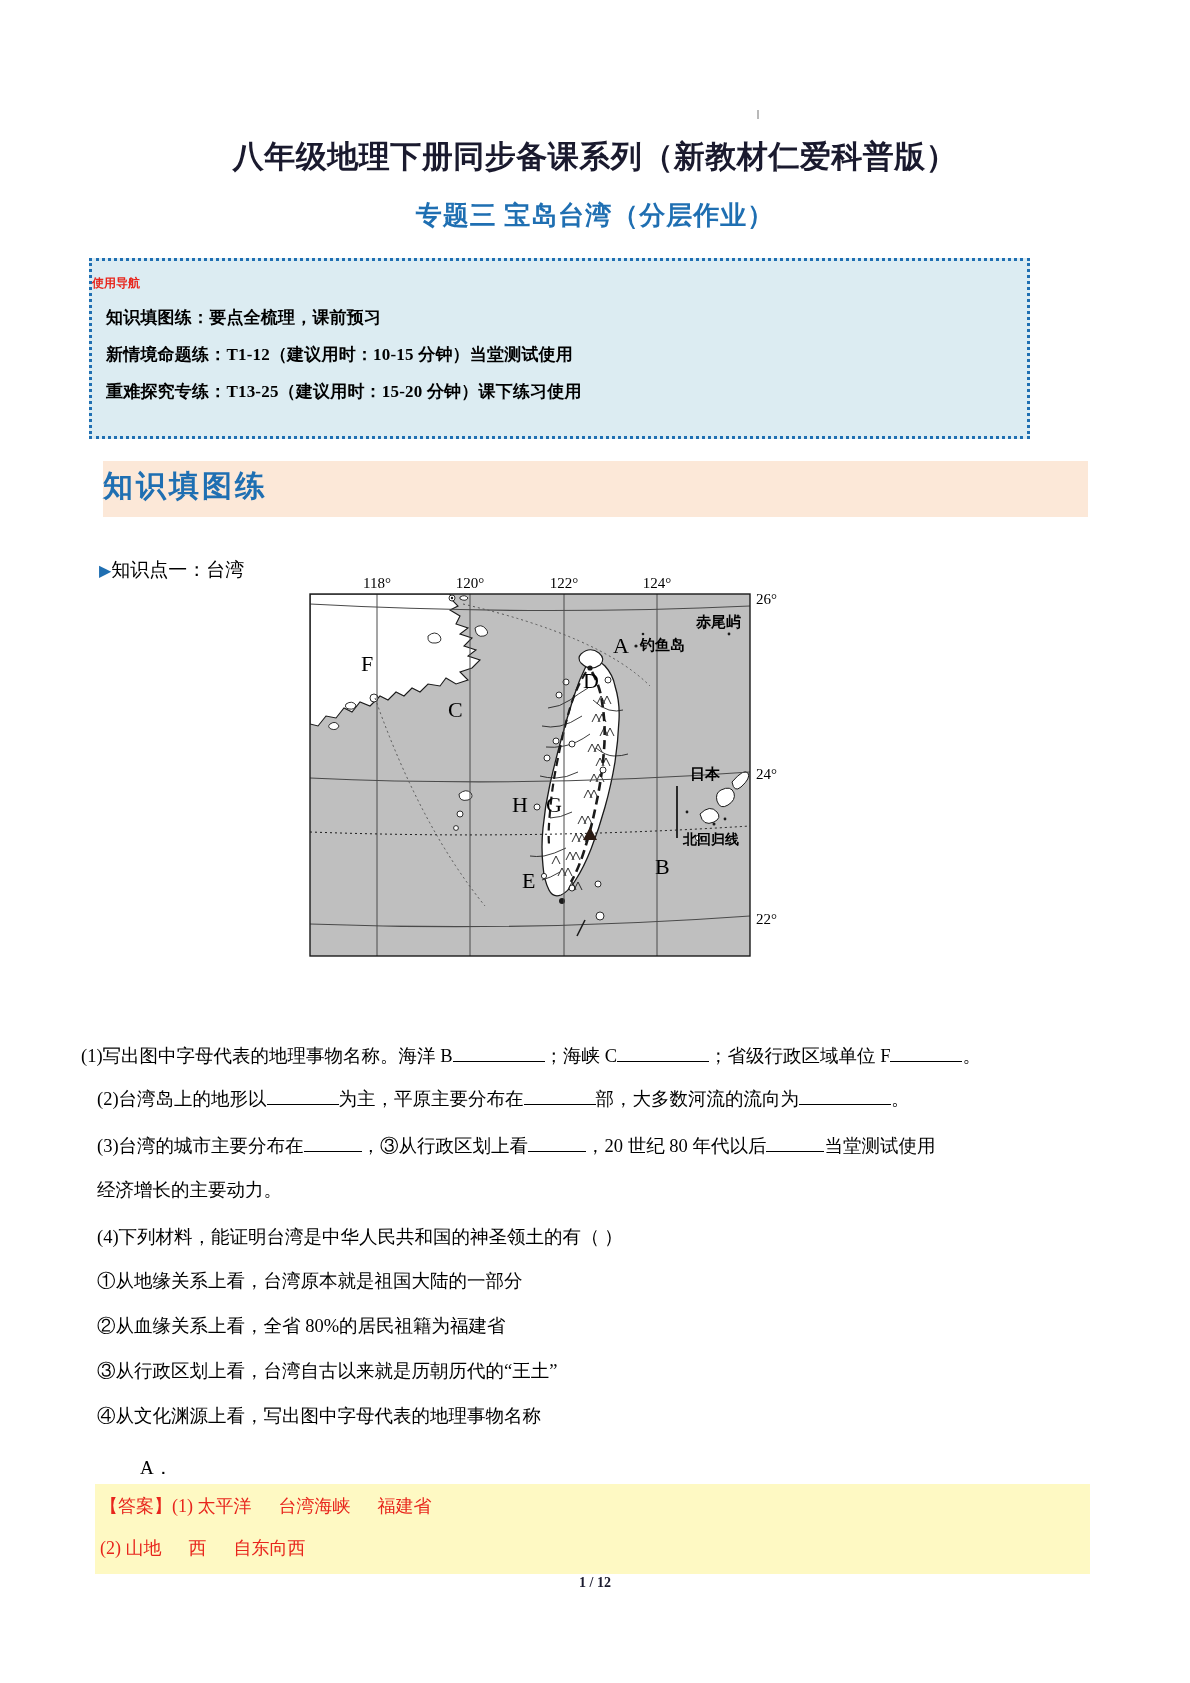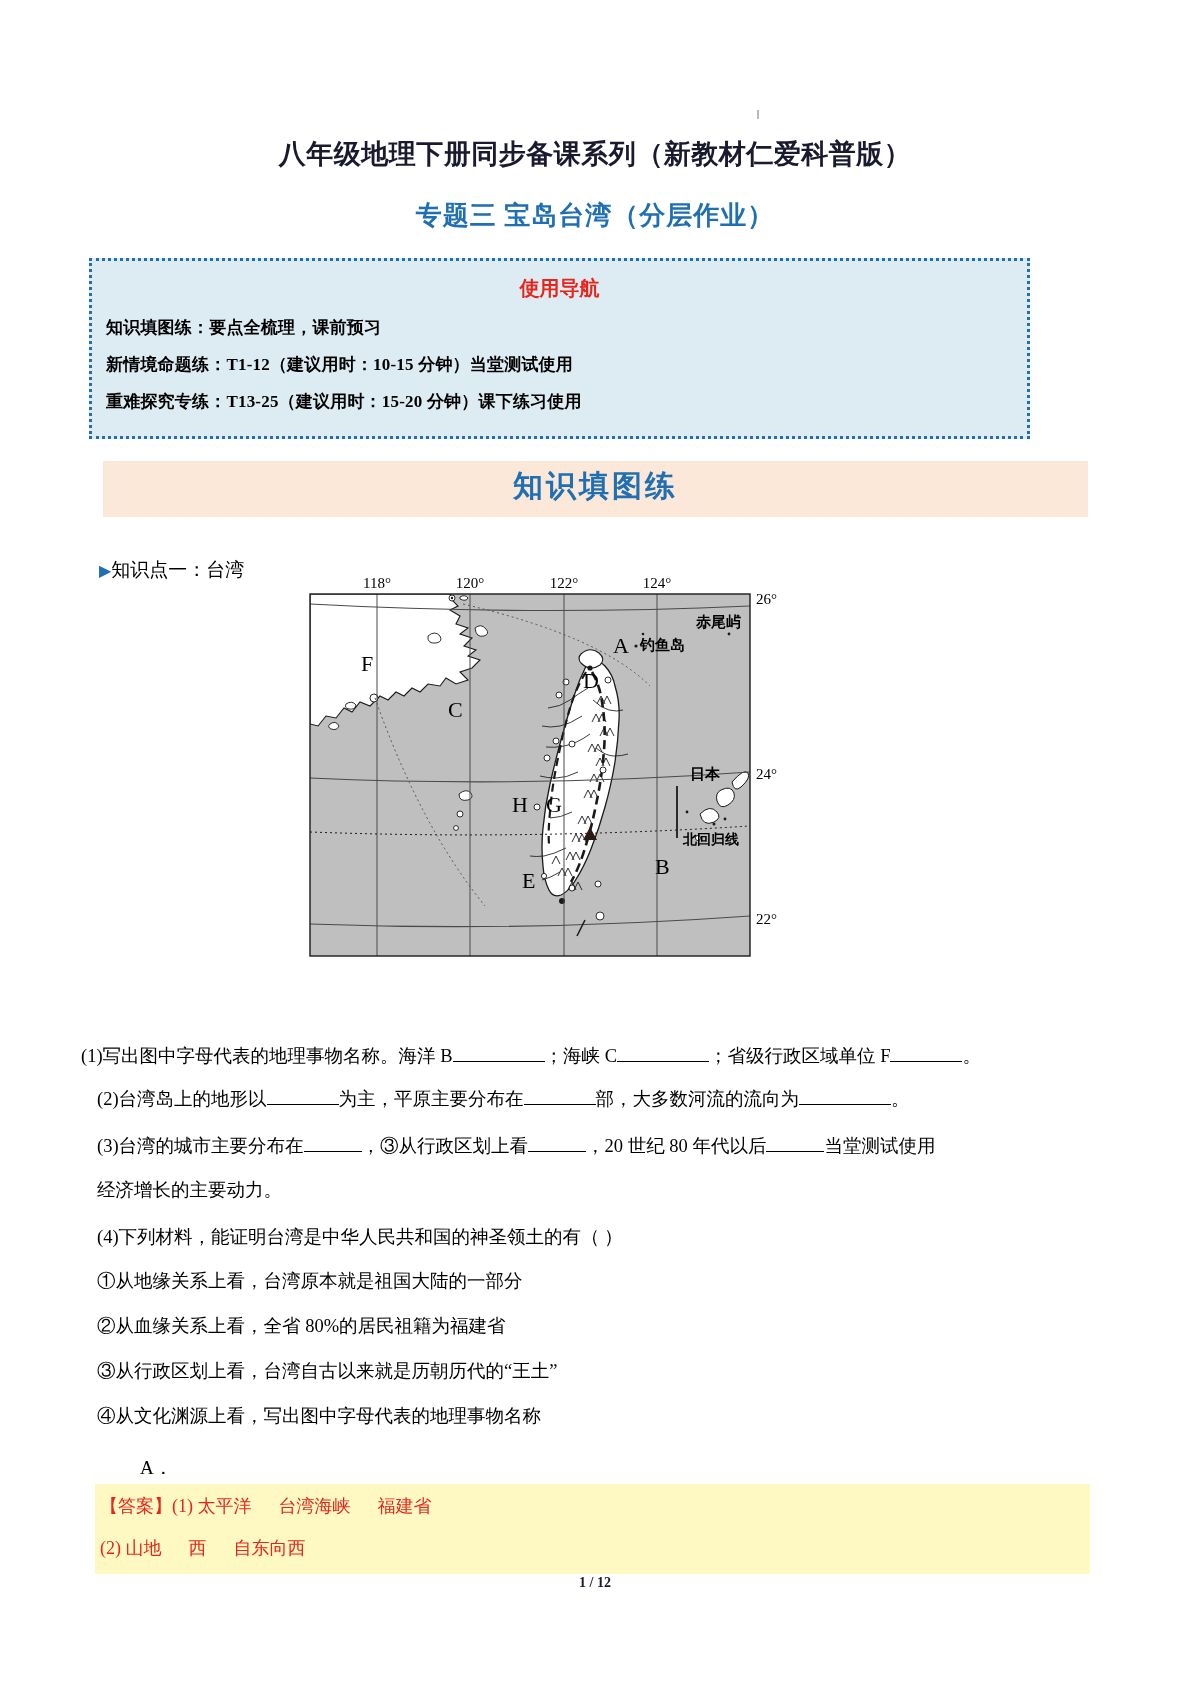--- a/index.html
+++ b/index.html
@@ -11,21 +11,21 @@
     position:relative;
     overflow:hidden;
   }
   .page { position:absolute; inset:0; }
 
   
   .doc-title {
     position:absolute; left:0; right:0; top:136px;
     text-align:center;
     font-family:"Liberation Serif", serif;
-    font-weight:bold; font-size:27px;
+    font-weight:bold; font-size:31px;
     letter-spacing:0.5px;
     color:#1a1a2e;
   }
   .doc-subtitle {
     position:absolute; left:0; right:0; top:198px;
     text-align:center;
     font-weight:bold; font-size:26px;
     color:#1F6FB2;
     letter-spacing:1px;
   }
@@ -36,43 +36,41 @@
 
   
   .nav-box {
     position:absolute; left:89px; top:258px;
     width:941px; height:181px;
     background:#DCECF2;
     border:3px dotted #1F6FB2;
     box-sizing:border-box;
   }
   .nav-title {
-    text-align:center;
     color:#E8251C;
     font-weight:bold;
-    font-size:20px;
+    font-size:12px;
     margin-top:14px;
   }
   .nav-line {
     font-weight:bold;
     font-size:17px;
     margin:14px 0 0 14px;
     color:#000;
     letter-spacing:0.2px;
   }
 
   
   .section-band {
     position:absolute; left:103px; top:461px;
     width:985px; height:56px;
     background:#FCE8D8;
   }
   .section-band-title {
     position:absolute; left:103px; top:466px; width:985px;
-    text-align:center;
     font-size:30px; font-weight:bold;
     color:#1F6FB2;
     letter-spacing:3px;
   }
 
   
   .kp-line {
     position:absolute; left:99px; top:557px;
     font-size:19px; font-weight:normal;
     color:#000;

